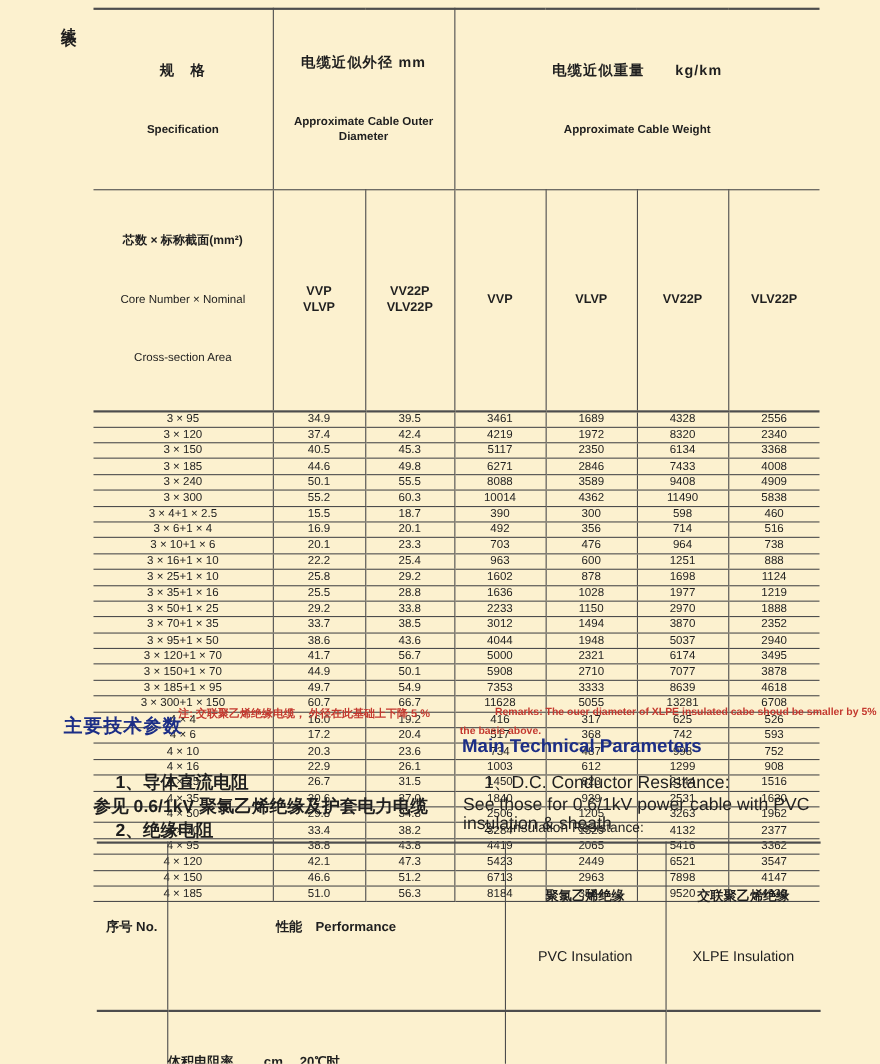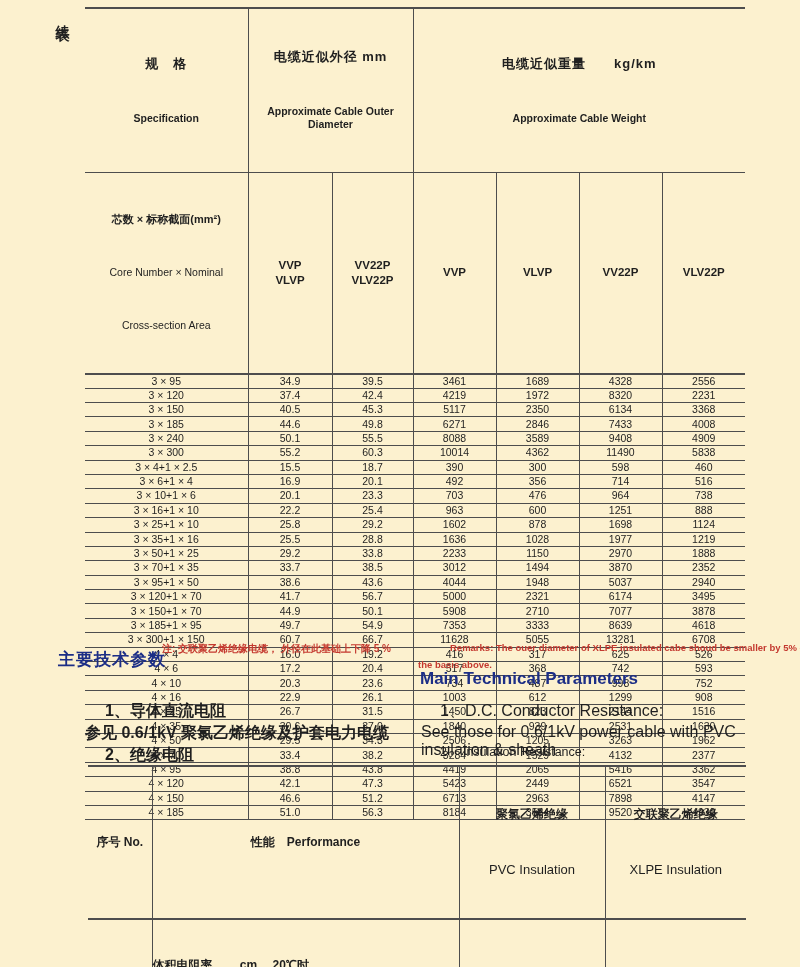--- a/index.html
+++ b/index.html
@@ -135,21 +135,21 @@
           <td class="vline">4328</td>
           <td class="vline">2556</td>
         </tr>
         <tr>
           <td>3 × 120</td>
           <td class="vline">37.4</td>
           <td class="vline">42.4</td>
           <td class="vline">4219</td>
           <td class="vline">1972</td>
           <td class="vline">8320</td>
-          <td class="vline">2231</td>
+          <td class="vline">2340</td>
         </tr>
         <tr>
           <td>3 × 150</td>
           <td class="vline">40.5</td>
           <td class="vline">45.3</td>
           <td class="vline">5117</td>
           <td class="vline">2350</td>
           <td class="vline">6134</td>
           <td class="vline">3368</td>
         </tr>

